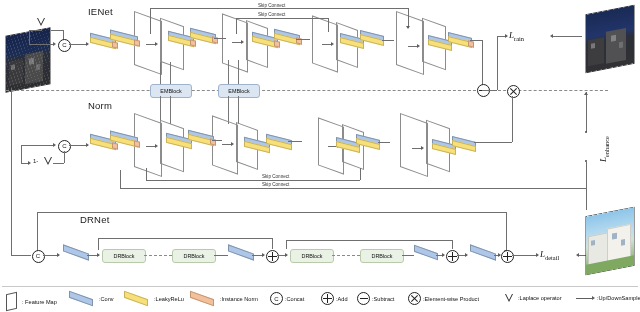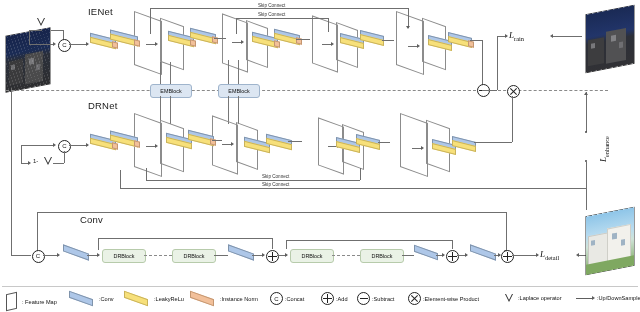--- a/index.html
+++ b/index.html
@@ -238,21 +238,21 @@
   <div class="vthin" style="left:170px;top:62px;height:22px;"></div>
   <div class="vthin" style="left:160px;top:96px;height:28px;"></div>
   <div class="vthin" style="left:170px;top:96px;height:28px;"></div>
   <div class="vthin" style="left:228px;top:60px;height:24px;"></div>
   <div class="vthin" style="left:238px;top:60px;height:24px;"></div>
   <div class="vthin" style="left:228px;top:96px;height:28px;"></div>
   <div class="vthin" style="left:238px;top:96px;height:28px;"></div>
 
   <div class="op sz op-x" style="left:507px;top:84.5px;"></div>
 
-  <div class="lbl net-title" style="left:88px;top:100px;">DRNet</div>
+  <div class="lbl net-title" style="left:88px;top:100px;">Norm</div>
 
   <div class="h" style="left:21px;top:145px;width:33px;"></div>
   <div class="ar" style="left:53px;top:142.8px;"></div>
   <div class="op sz op-concat" style="left:58px;top:139.5px;">
     <span class="gl">C</span>
   </div>
   <div class="v" style="left:21px;top:145px;height:18px;"></div>
   <div class="h" style="left:21px;top:163px;width:8px;"></div>
   <div class="ar" style="left:28px;top:160.8px;"></div>
   <div class="lbl tiny" style="left:33px;top:158px;font-size:6px;">
@@ -349,21 +349,21 @@
 
   <div class="v" style="left:586px;top:92px;height:40px;"></div>
   <div class="v" style="left:586px;top:162px;height:48px;"></div>
   <div class="ar-u" style="left:583.8px;top:92px;"></div>
   <div class="dot" style="left:584.8px;top:131px;"></div>
   <div class="dot" style="left:584.8px;top:160px;"></div>
   <div class="loss rot" style="left:598px;top:162px;">
     <span>L</span><sub>enhance</sub>
   </div>
 
-  <div class="lbl net-title" style="left:80px;top:214px;">Conv</div>
+  <div class="lbl net-title" style="left:80px;top:214px;">DRNet</div>
 
   <div class="v" style="left:37px;top:212px;height:43px;"></div>
   <div class="h" style="left:37px;top:212px;width:469px;"></div>
   <div class="v" style="left:506px;top:212px;height:43px;"></div>
   <div class="ar-d" style="left:503.8px;top:250px;"></div>
 
   <div class="op sz op-concat" style="left:31.5px;top:249.5px;">
     <span class="gl">C</span>
   </div>
   <div class="h" style="left:43px;top:255px;width:16px;"></div>

